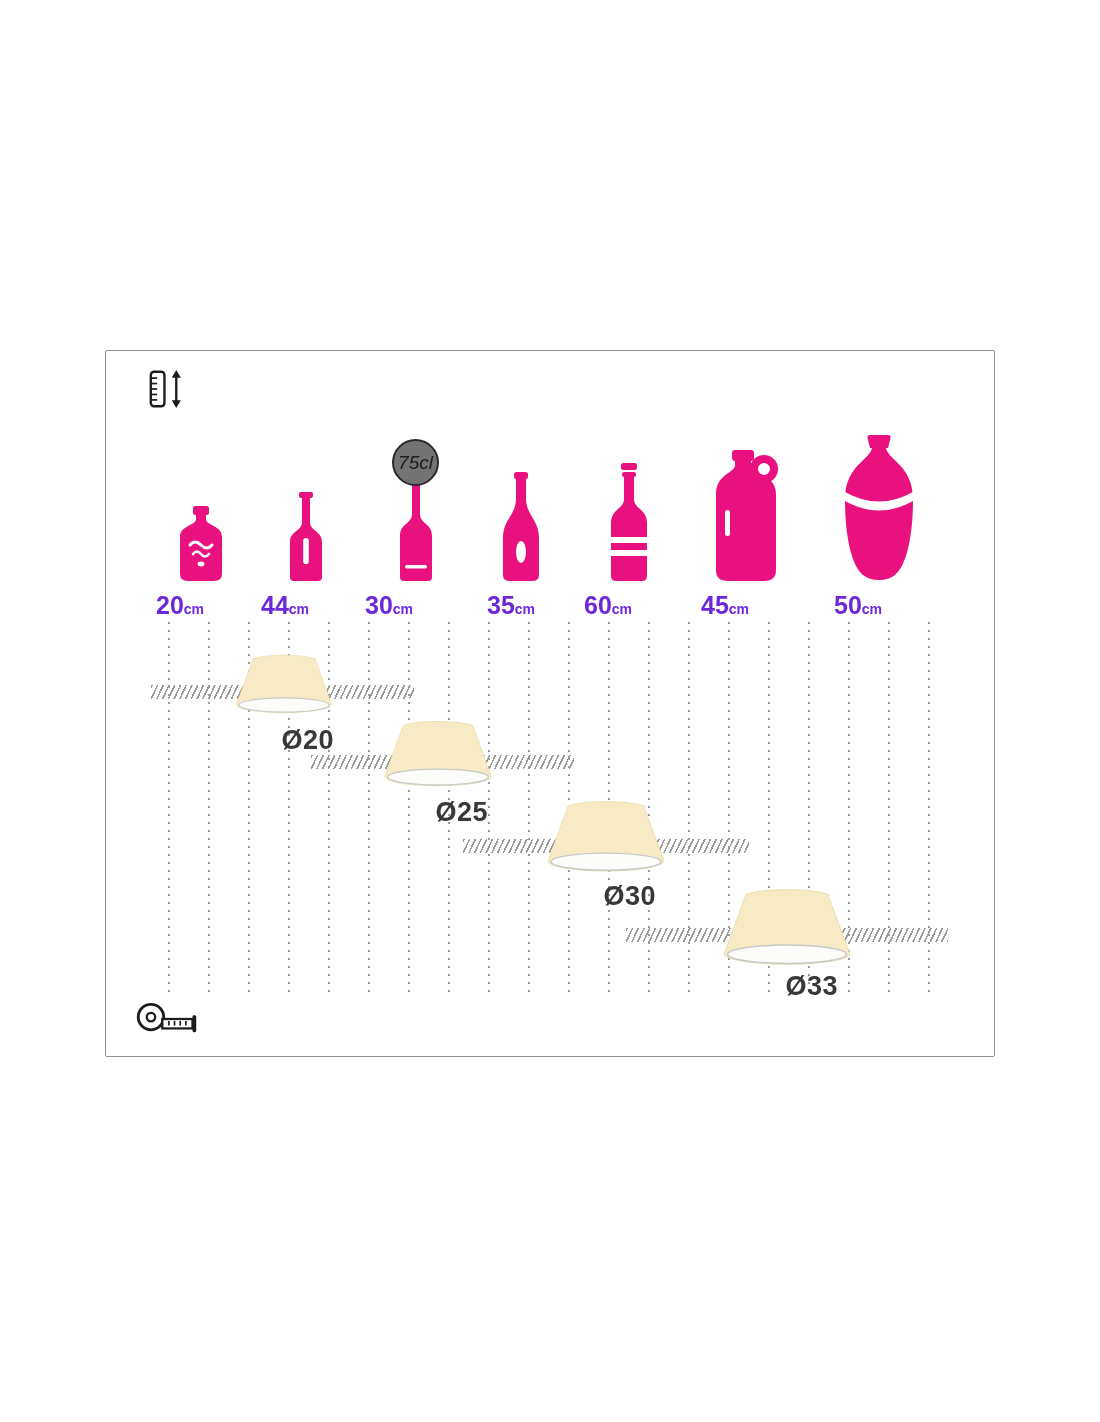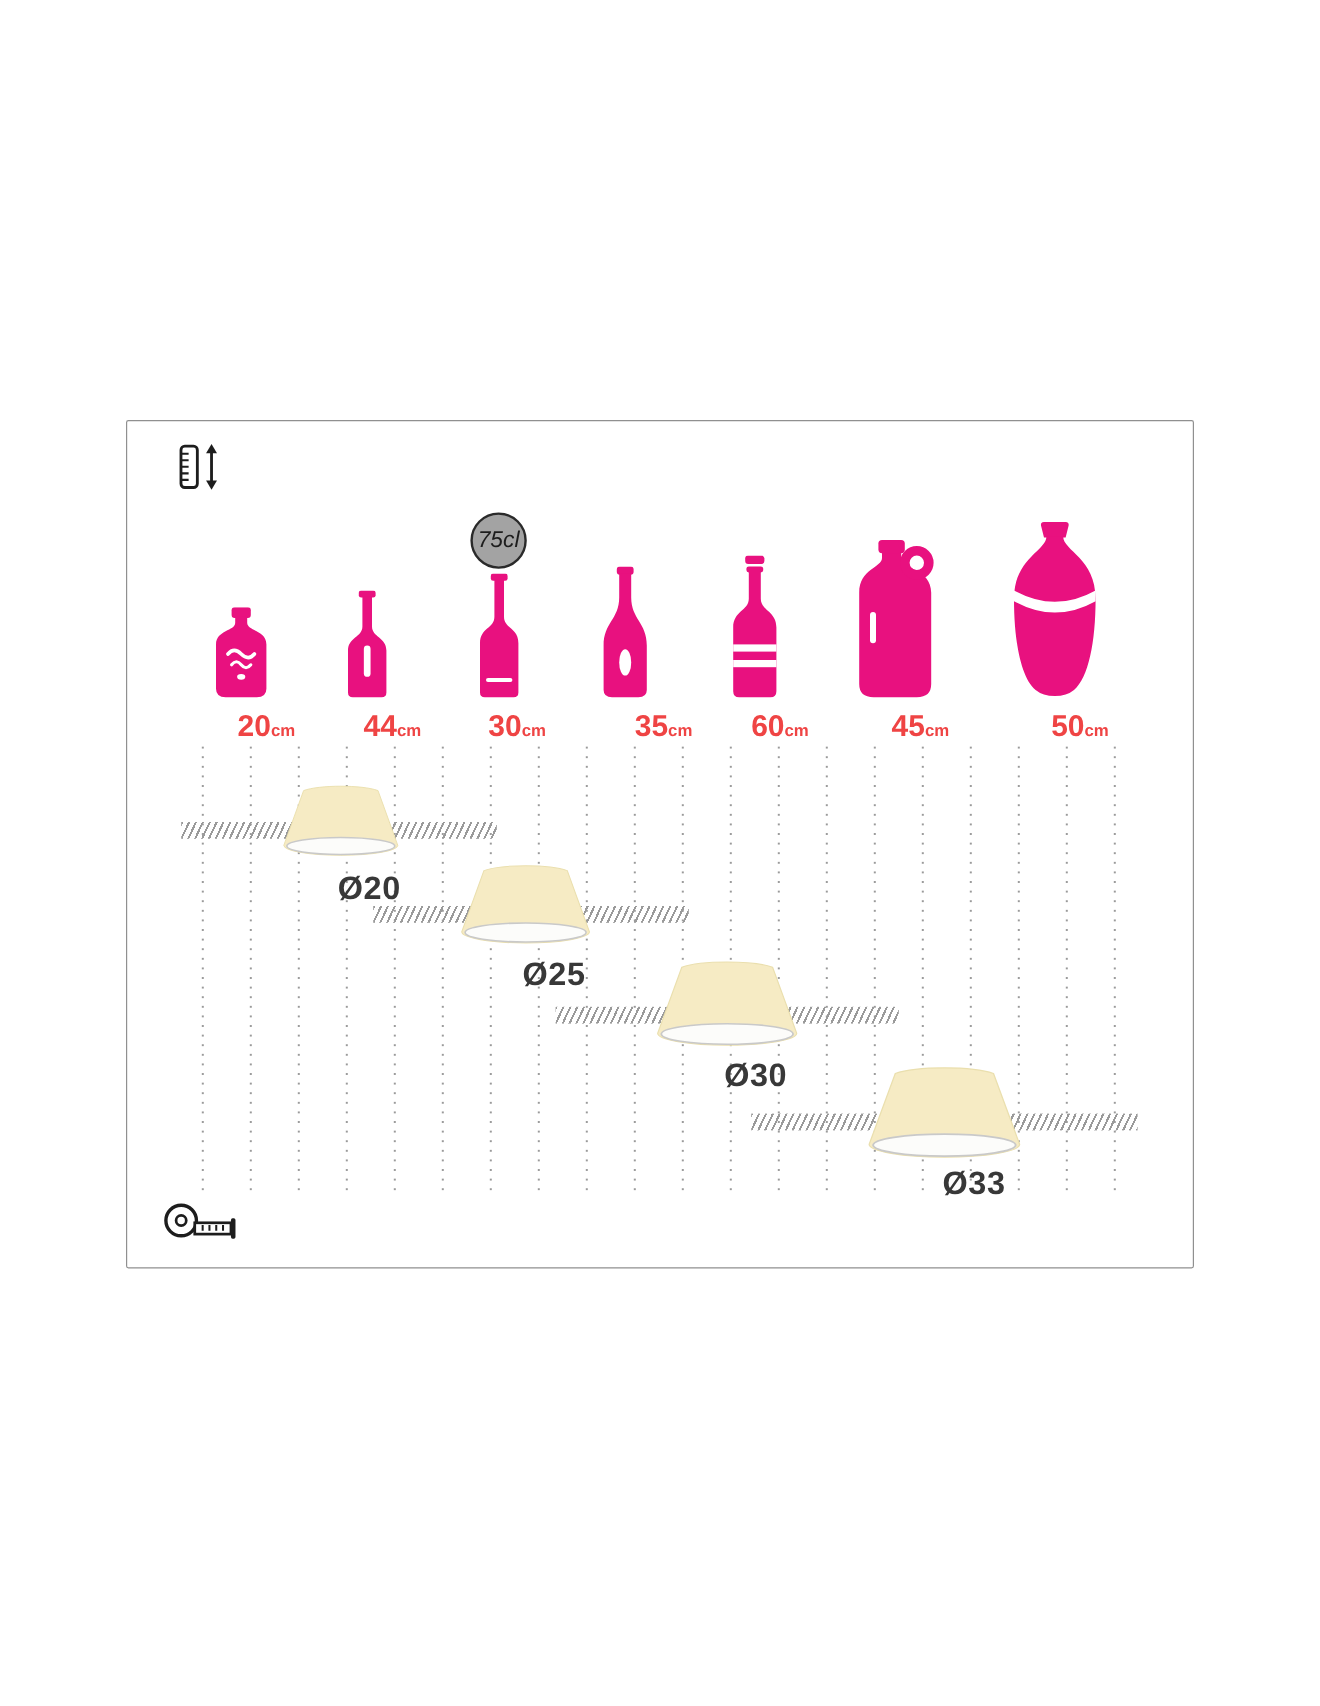--- a/index.html
+++ b/index.html
@@ -18,27 +18,27 @@
   
   .caption-row{position:absolute;display:flex;align-items:center;gap:16px;color:var(--text);}
   .caption-row .cap-text{font-size:31px;letter-spacing:.4px;color:#1d1d1d;}
   .header-row{left:42px;top:18px;}
   .footer-row{left:28px;top:648px;}
 
   
   .bottle{position:absolute;z-index:3;}
   .bottle svg{width:100%;height:100%;display:block;}
   .p{fill:var(--pink);}
-  .b-label{position:absolute;width:90px;text-align:right;top:240px;color:#ef4444;font-weight:bold;z-index:3;}
+  .b-label{position:absolute;width:90px;text-align:left;top:240px;color:#6d28d9;font-weight:bold;z-index:3;}
   .b-label .num{font-size:25px;}
   .b-label .unit{font-size:14px;}
 
   
-  .badge{position:absolute;left:286px;top:76px;width:47px;height:47px;border:2.5px solid #2a2a2a;
-         border-radius:50%;background:#a3a3a3;display:flex;align-items:center;justify-content:center;
+  .badge{position:absolute;left:286px;top:88px;width:47px;height:47px;border:2.5px solid #2a2a2a;
+         border-radius:50%;background:#737373;display:flex;align-items:center;justify-content:center;
          font-style:italic;font-size:19px;color:#1d1d1d;z-index:4;}
 
   
   .grid{position:absolute;left:43px;top:268px;width:802px;height:374px;z-index:1;
         background-image:radial-gradient(circle,var(--grid_dot) 1.15px,transparent 1.15px);
         background-size:40px 8px;}
 
   
   .bar{position:absolute;height:14px;z-index:2;
        background-image:repeating-linear-gradient(115deg,var(--hatch) 0 1.6px,transparent 1.6px 5.2px);}

